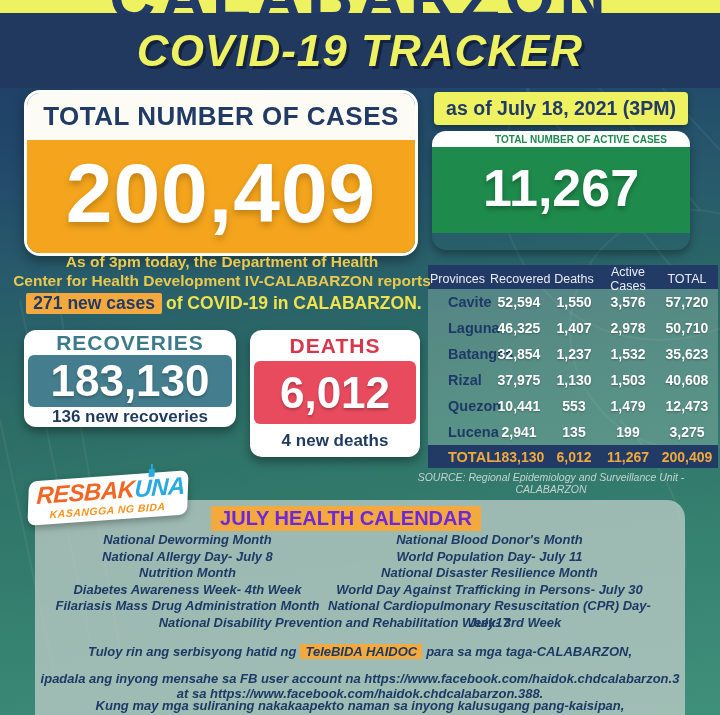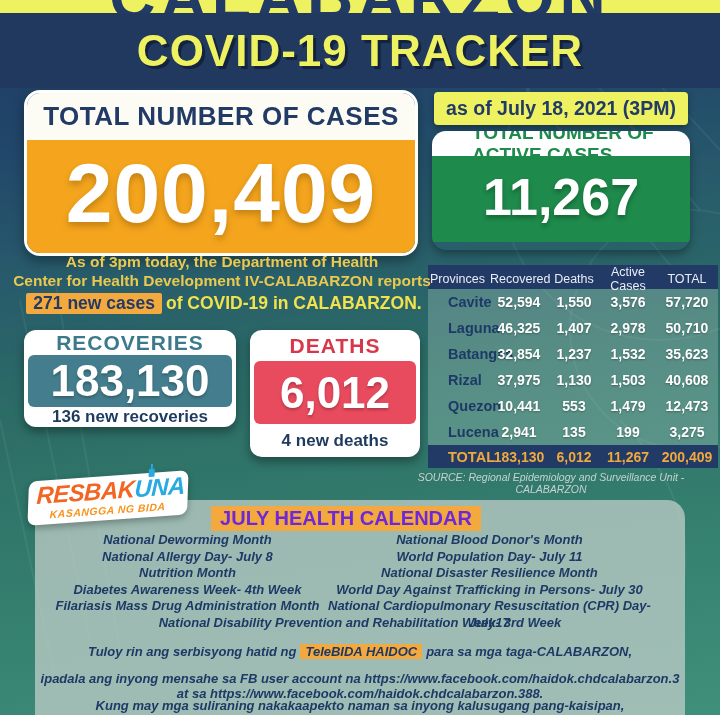--- a/index.html
+++ b/index.html
@@ -8,21 +8,21 @@
     background:linear-gradient(172deg,#1e3a63 0%,#21466a 18%,#27596b 33%,#2c6d66 52%,#35806f 76%,#3f907b 100%); }
 
   
   .decor { position:absolute; inset:0; pointer-events:none; }
 
   
   .band-yellow { position:absolute; top:0; left:0; right:0; height:13px; background:#eef261; overflow:hidden; z-index:5; }
   .region-big { position:absolute; top:-40px; left:0; right:0; text-align:center;
     font-size:64px; font-weight:800; letter-spacing:5px; color:#223a66; }
   .band-navy { position:absolute; top:13px; left:0; right:0; height:75px; background:#21395f; z-index:4; }
-  .tracker { text-align:center; font-weight:800; font-size:44px; line-height:75px;
+  .tracker { text-align:center; font-style:italic; font-weight:800; font-size:44px; line-height:75px;
     color:#eef261; text-shadow:3px 3px 0 rgba(12,22,44,0.65); letter-spacing:1px; }
 
   
   .cases-box { position:absolute; left:24px; top:90px; width:388px; height:160px; border:3px solid #fff;
     border-radius:16px; overflow:hidden; box-shadow:0 5px 12px rgba(0,0,0,0.35); }
   .cases-head { height:47px; background:#fcfcf4; display:flex; align-items:center; justify-content:center;
     font-size:26px; color:#223a66; font-weight:600; letter-spacing:0.5px; }
   .cases-body { height:113px; background:#f4a51d; display:flex; align-items:center; justify-content:center; }
   .cases-value { font-size:84px; font-weight:800; color:#fff; letter-spacing:1px; margin-top:-6px;
     text-shadow:0 4px 6px rgba(110,65,0,0.35); }
@@ -49,21 +49,21 @@
   .stat-value { font-size:44px; font-weight:800; color:#fff; text-shadow:0 2px 3px rgba(0,0,0,0.25); }
   .stat-note { flex:1; display:flex; align-items:center; justify-content:center;
     color:#1f3a5f; font-weight:700; font-size:17px; }
 
   
   .date-box { position:absolute; left:434px; top:92px; width:254px; height:33px; background:#eef261;
     border-radius:4px; display:flex; align-items:center; justify-content:center;
     font-weight:800; font-size:19.5px; color:#223a66; box-shadow:0 3px 6px rgba(0,0,0,0.35); }
   .active-box { position:absolute; left:432px; top:131px; width:258px; height:119px; border-radius:14px;
     overflow:hidden; box-shadow:0 4px 9px rgba(0,0,0,0.35); }
-  .active-head { height:25px; background:#fff; color:#1e8a4b; font-weight:800; font-size:19px;
+  .active-head { height:16px; background:#fff; color:#1e8a4b; font-weight:800; font-size:10px;
     display:flex; align-items:center; justify-content:center;padding-left:40px; }
   .active-body { height:86px; background:#1e8a4b; display:flex; align-items:center; justify-content:center; }
   .active-value { font-size:52px; font-weight:800; color:#fff; margin-top:-4px;
     text-shadow:0 3px 4px rgba(0,40,15,0.35); }
 
   
   .ptable { position:absolute; left:428px; top:265px; width:290px; }
   .t-row { display:grid; grid-template-columns:62px 58px 52px 56px 62px; align-items:center; }
   .t-head { background:#223a66; height:24px; color:#e9edf5; font-size:12.5px; font-weight:500; }
   .t-head .c1 { padding-left:2px; }

